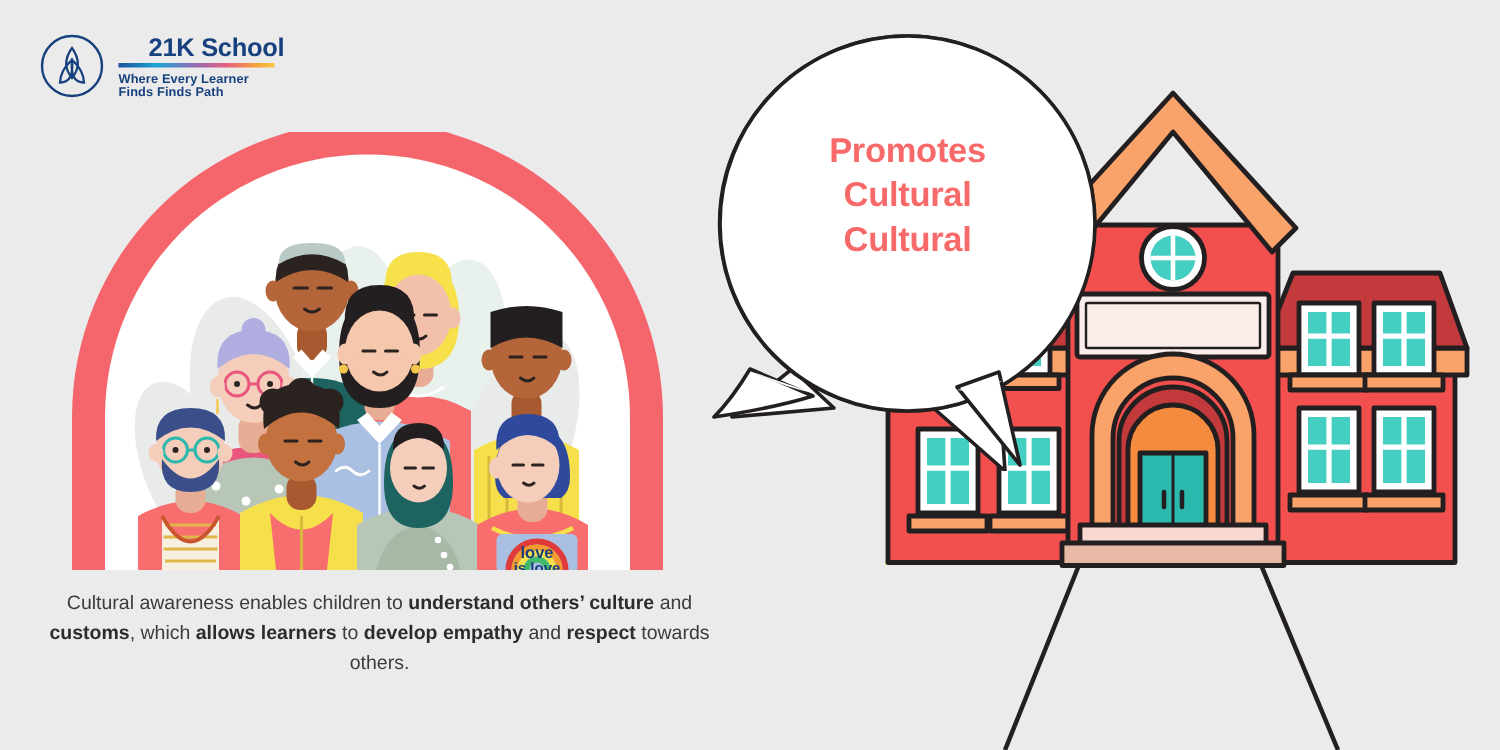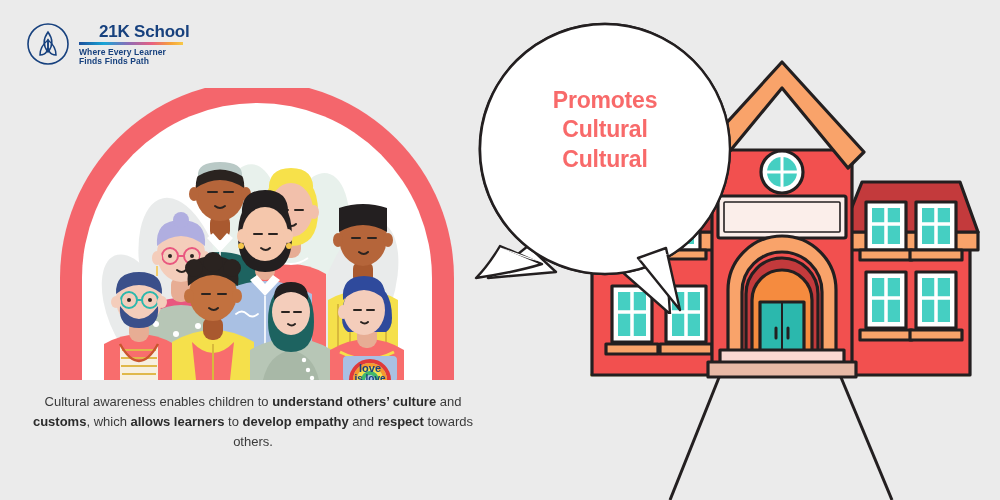--- a/index.html
+++ b/index.html
@@ -52,21 +52,21 @@
     font-size: 8.5px;
     font-weight: bold;
     color: #17417e;
     letter-spacing: 0.1px;
     white-space: nowrap;
   }
 
   
   #people-illustration {
     position: absolute;
-    left: 42px;
+    left: 30px;
     top: 88px;
     width: 430px;
     height: 292px;
   }
 
   
   #caption {
     position: absolute;
     left: 28px;
     top: 392px;

